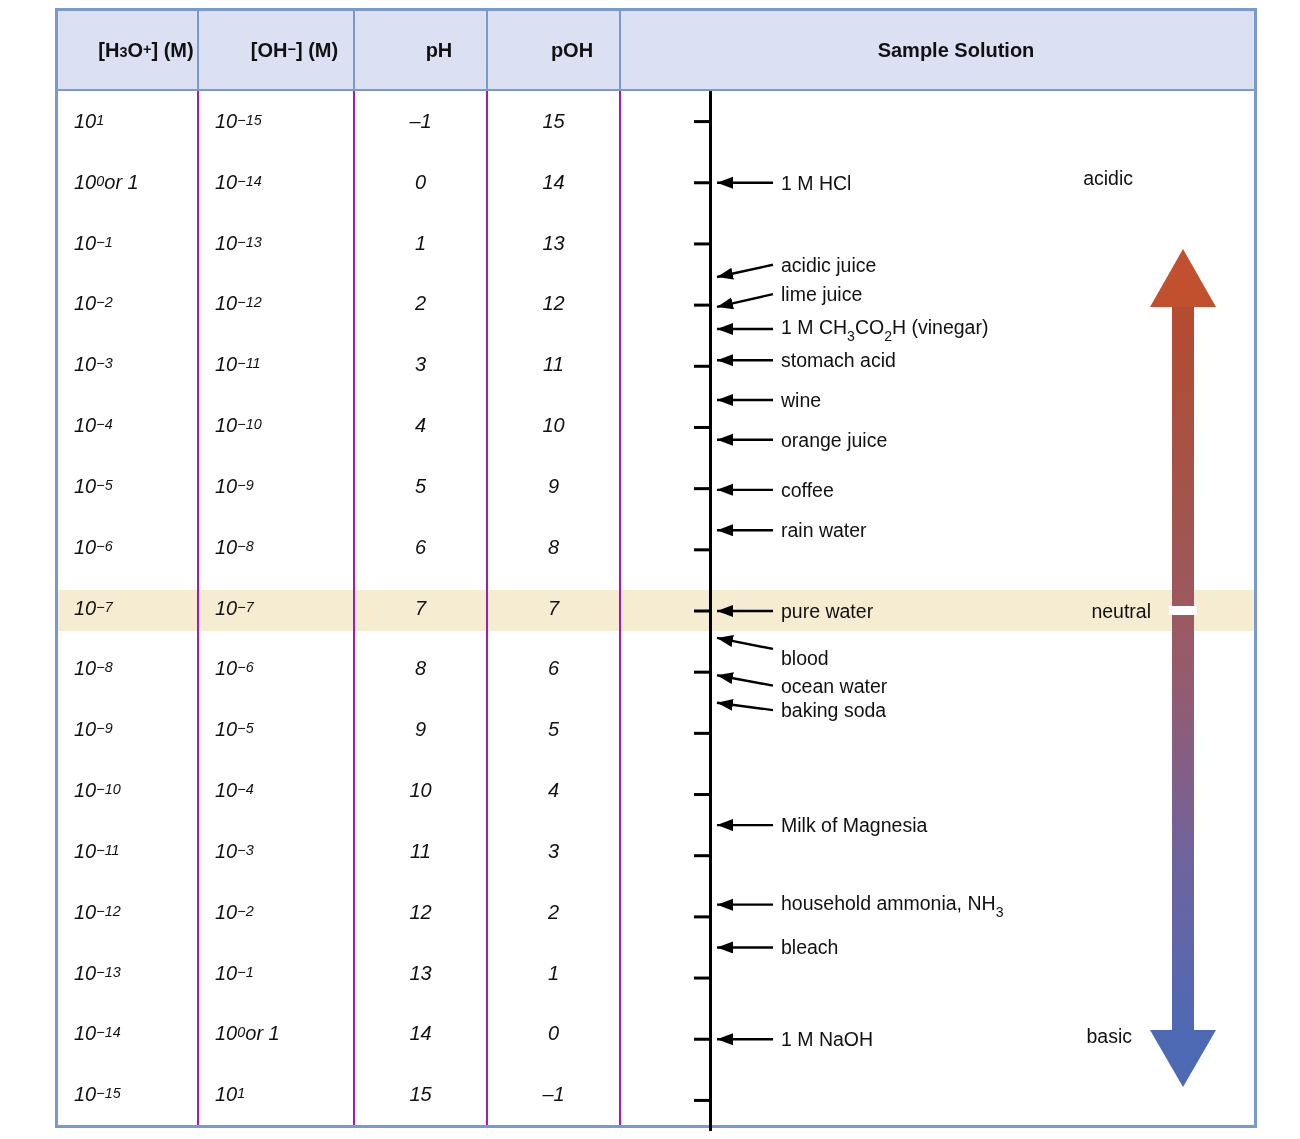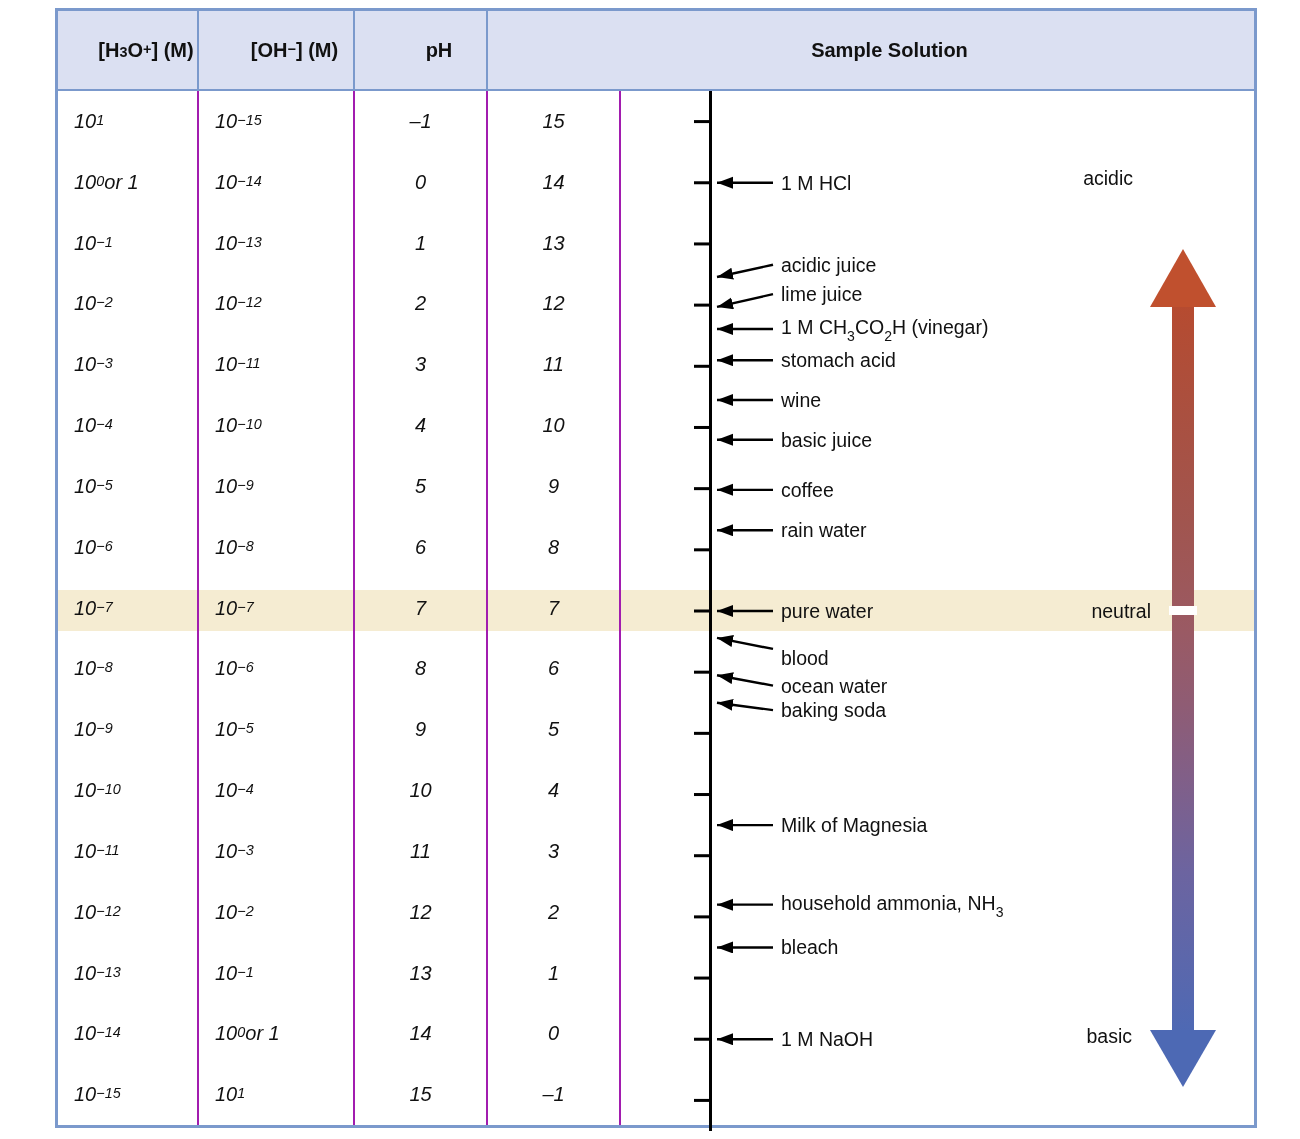--- a/index.html
+++ b/index.html
@@ -38,20 +38,21 @@
 </head>
 <body>
 
 <div class="page">
   <div class="ph-table">
 
     <div class="thead">
       <div class="th c1">[H<sub>3</sub>O<sup>+</sup>] (M)</div>
       <div class="th c2">[OH<sup>−</sup>] (M)</div>
       <div class="th c3">pH</div>
+      <div class="th c4">pOH</div>
       <div class="th c5">Sample Solution</div>
     </div>
 
     <div class="tbody">
       <div class="neutral-band" style="background: rgb(245, 236, 210);"></div>
       <div class="col c1 col-h3o">
           <div class="cell left">10<sup>1</sup></div>
           <div class="cell left">10<sup>0</sup> or 1</div>
           <div class="cell left">10<sup>−1</sup></div>
           <div class="cell left">10<sup>−2</sup></div>
@@ -186,21 +187,21 @@
           </svg>
         <div class="region-label region-acidic">acidic</div>
         <div class="region-label region-neutral">neutral</div>
         <div class="region-label region-basic">basic</div>
       <div class="sample-label" style="top: 91.7647px;">1 M HCl</div>
           <div class="sample-label" style="top: 173.741px;">acidic juice</div>
           <div class="sample-label" style="top: 203.106px;">lime juice</div>
           <div class="sample-label" style="top: 237.976px;">1 M CH<sub>3</sub>CO<sub>2</sub>H (vinegar)</div>
           <div class="sample-label" style="top: 269.176px;">stomach acid</div>
           <div class="sample-label" style="top: 308.941px;">wine</div>
-          <div class="sample-label" style="top: 348.706px;">basic juice</div>
+          <div class="sample-label" style="top: 348.706px;">orange juice</div>
           <div class="sample-label" style="top: 398.871px;">coffee</div>
           <div class="sample-label" style="top: 439.247px;">rain water</div>
           <div class="sample-label" style="top: 520px;">pure water</div>
           <div class="sample-label" style="top: 531px; margin-top: 36px;">blood</div>
           <div class="sample-label" style="top: 594.635px;">ocean water</div>
           <div class="sample-label" style="top: 619.106px;">baking soda</div>
           <div class="sample-label" style="top: 734.118px;">Milk of Magnesia</div>
           <div class="sample-label" style="top: 813.647px;">household ammonia, NH<sub>3</sub></div>
           <div class="sample-label" style="top: 856.471px;">bleach</div>
           <div class="sample-label" style="top: 948.235px;">1 M NaOH</div>

